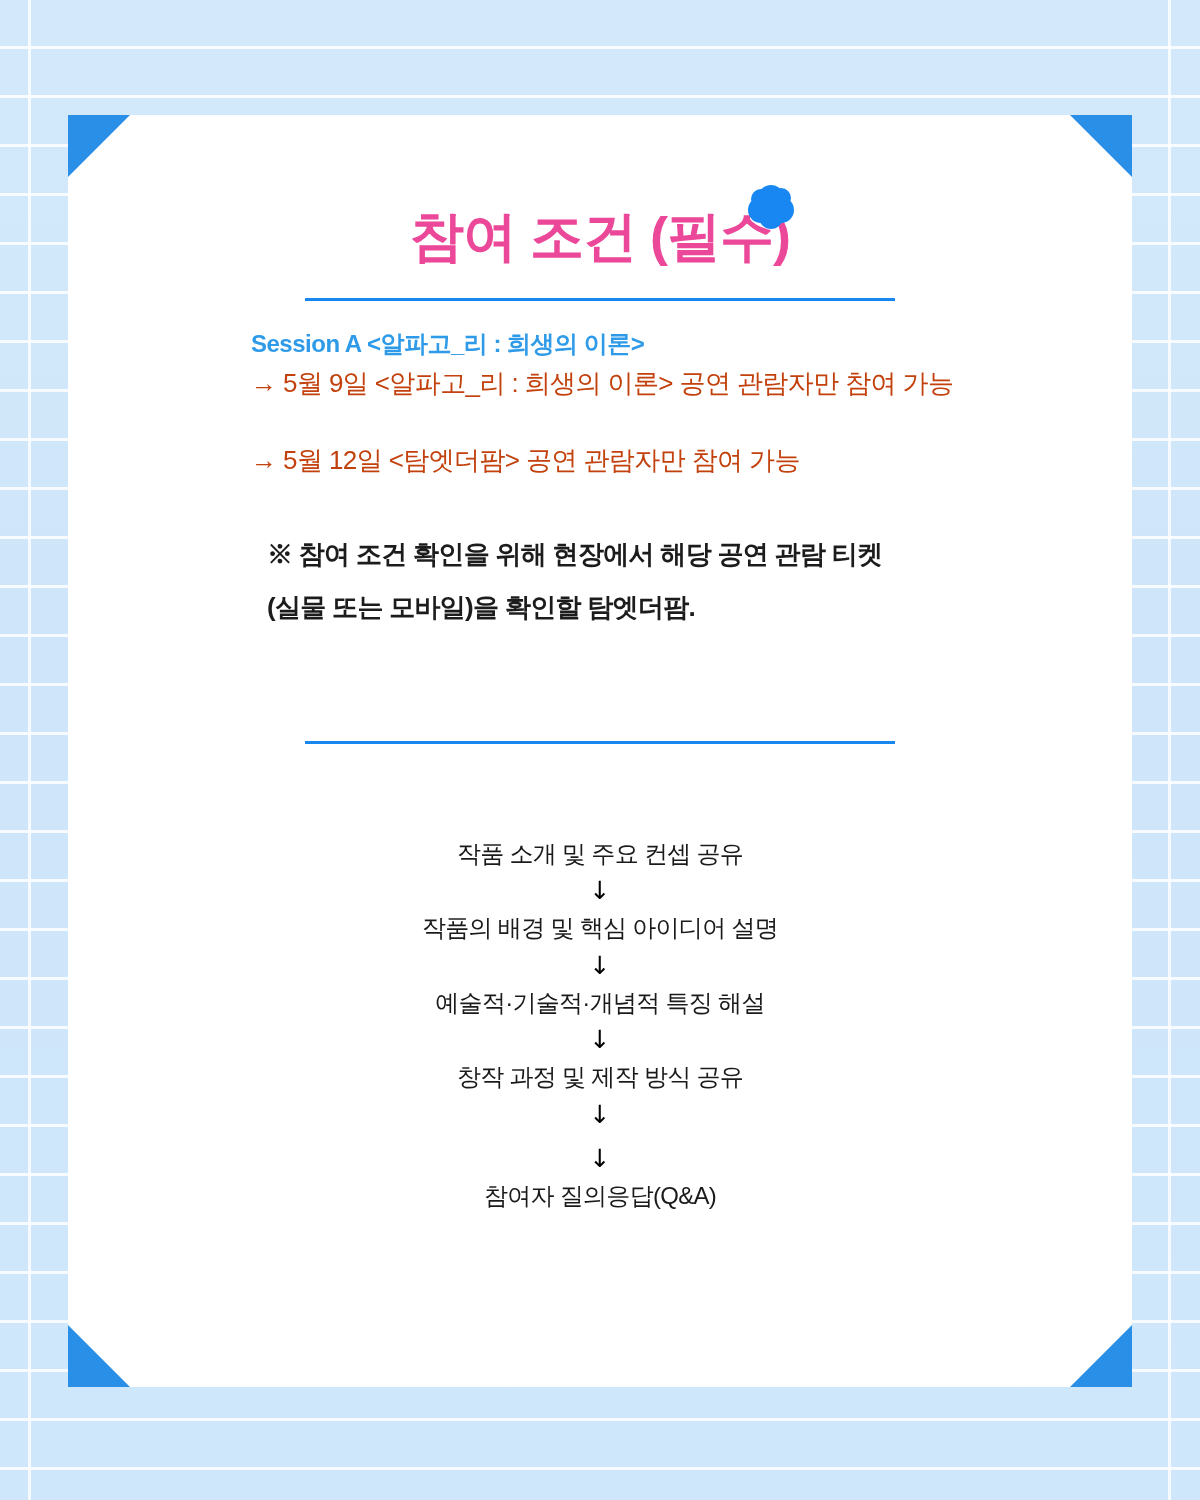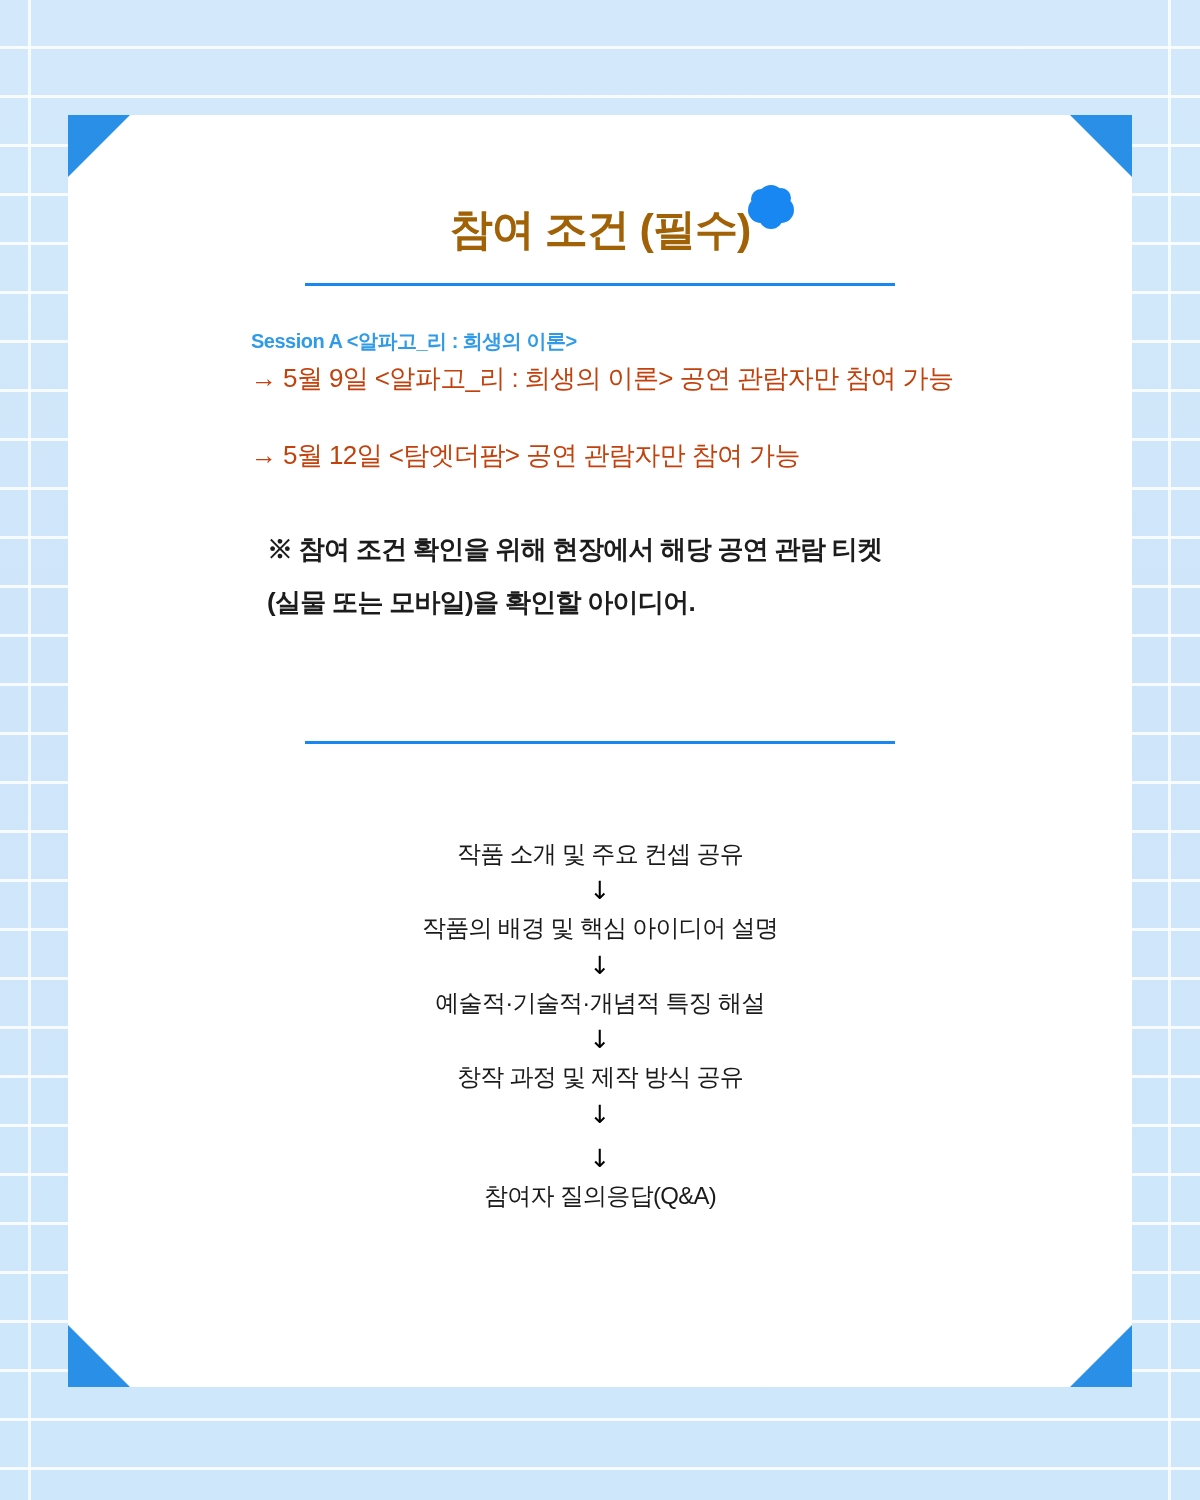--- a/index.html
+++ b/index.html
@@ -79,23 +79,23 @@
     position: absolute;
     left: 0;
     right: 0;
   }
   .heading-wrap {
     text-align: center;
     position: relative;
   }
   .heading {
     display: inline-block;
-    font-size: 43px;
+    font-size: 54px;
     font-weight: bold;
-    color: #a16207;
+    color: #ec4899;
     letter-spacing: -1px;
     position: relative;
   }
   .flower {
     position: absolute;
     width: 46px;
     height: 46px;
     pointer-events: none;
   }
   .flower .blob {
@@ -117,21 +117,21 @@
     width: 590px;
   }
 
   
   .cond-block {
     position: absolute;
     left: 183px;
     right: 90px;
   }
   .cond-title {
-    font-size: 20px;
+    font-size: 24px;
     font-weight: bold;
     color: #2e9ae8;
     letter-spacing: -0.5px;
     margin: 0 0 6px 0;
   }
   .cond-line {
     font-size: 26px;
     color: #c2410c;
     letter-spacing: -0.6px;
     margin: 0;
@@ -199,21 +199,21 @@
     <div class="divider"></div>
   </div>
 
   <div class="cond-block" style="top:213px;">
     <p class="cond-title">Session A &lt;알파고_리 : 희생의 이론&gt;</p>
     <p class="cond-line">→ 5월 9일 &lt;알파고_리 : 희생의 이론&gt; 공연 관람자만 참여 가능</p>
     <div class="cond-gap"></div>
     <p class="cond-line">→ 5월 12일 &lt;탐엣더팜&gt; 공연 관람자만 참여 가능</p>
     <div class="cond-gap"></div>
     <p class="note">※ 참여 조건 확인을 위해 현장에서 해당 공연 관람 티켓</p>
-    <p class="note">(실물 또는 모바일)을 확인할 아이디어.</p>
+    <p class="note">(실물 또는 모바일)을 확인할 탐엣더팜.</p>
   </div>
 
   <div class="section" style="top:602px;">
     <div class="divider"></div>
   </div>
 
   <div class="flow" style="top:724px;">
     <div class="flow-item">작품 소개 및 주요 컨셉 공유</div>
     <div class="flow-arrow">↓</div>
     <div class="flow-item">작품의 배경 및 핵심 아이디어 설명</div>

